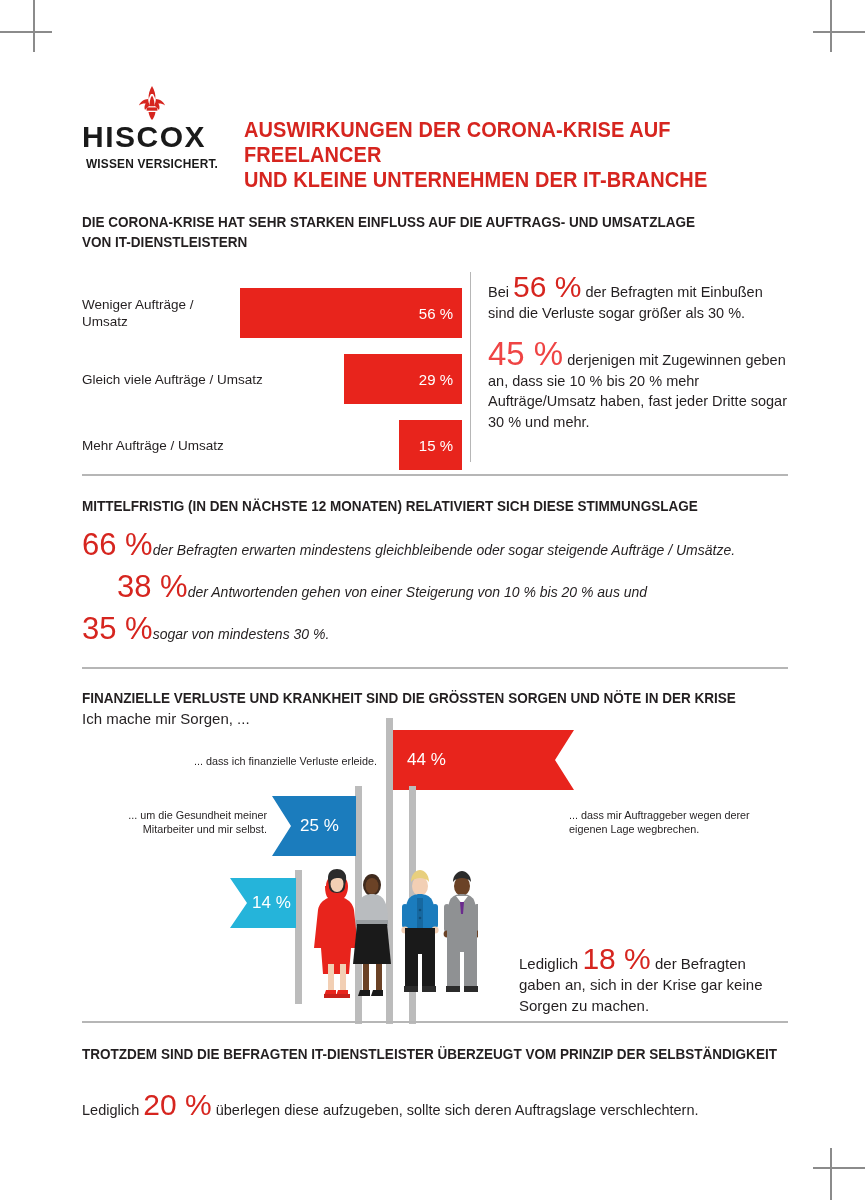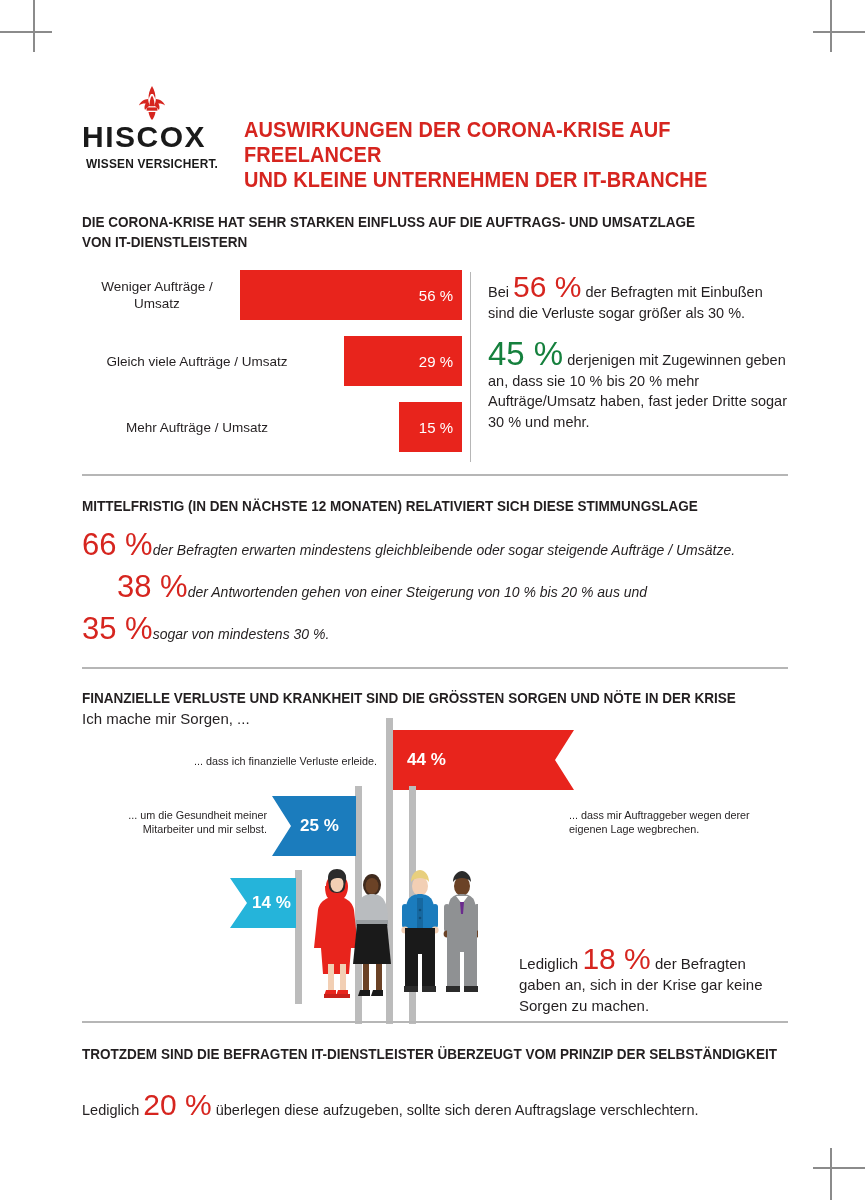--- a/index.html
+++ b/index.html
@@ -21,45 +21,45 @@
   #main-title{position:absolute;left:162px;top:32px;width:545px;
       color:#d6251f;font-size:21.5px;font-weight:bold;line-height:25px;
       letter-spacing:.1px;transform:scaleX(.93);transform-origin:left top;}
 
   
   .divider{position:absolute;left:82px;width:706px;height:2px;background:#b6b6b6;}
   .sec-head{position:absolute;left:82px;font-size:14.4px;font-weight:bold;
       color:#231f20;line-height:20px;letter-spacing:0;transform:scaleX(.94);
       transform-origin:left top;width:760px;}
   .big{font-size:30px;color:#d6251f;line-height:30px;}
-  .bigger{font-size:33px;color:#15803d;line-height:33px;}
-
-  
-  #bars{position:absolute;left:82px;top:270px;width:380px;text-align:center;}
+  .bigger{font-size:33px;color:#ef4444;line-height:33px;}
+
+  
+  #bars{position:absolute;left:82px;top:288px;width:380px;}
   .barrow{position:relative;height:50px;margin-bottom:16px;}
   .barlabel{position:absolute;left:0;top:50%;transform:translateY(-50%);
       width:150px;font-size:13.5px;line-height:17px;color:#231f20;}
   .bar{position:absolute;right:0;top:0;height:50px;background:#e8241c;}
   .barval{position:absolute;right:9px;top:50%;transform:translateY(-50%);
       color:#ffffff;font-size:15px;}
   #vdiv{position:absolute;left:470px;top:272px;width:1px;height:190px;background:#b6b6b6;}
   #side-text{position:absolute;left:488px;top:272px;width:300px;
       font-size:14.5px;line-height:20.5px;color:#231f20;}
   #side-text p{margin:0 0 14px 0;}
 
   
   #sec2{position:absolute;left:82px;top:528px;width:706px;}
   .statline{position:relative;margin-bottom:4px;}
   .statline .num{font-size:31px;color:#d6251f;line-height:34px;}
   .statline .txt{font-size:14px;line-height:19px;color:#231f20;font-style:italic;}
 
   
   #sec3{position:absolute;left:82px;top:686px;width:706px;height:330px;}
   .pole{position:absolute;background:#bcbcbc;width:7px;}
-  .flag{position:absolute;display:flex;align-items:flex-start;font-weight:bold;}
+  .flag{position:absolute;display:flex;align-items:flex-start;}
   .flag .fval{position:absolute;color:#fff;font-size:17px;}
   .flagtxt{position:absolute;font-size:10.8px;line-height:14px;color:#231f20;}
   #people{position:absolute;left:216px;top:182px;}
   #note18{position:absolute;left:437px;top:258px;width:270px;
       font-size:15px;line-height:21px;color:#231f20;}
 
   
   #sec4{position:absolute;left:82px;top:1090px;width:706px;}
   #sec4 .txt{font-size:14.5px;line-height:20px;color:#231f20;}
 </style>

